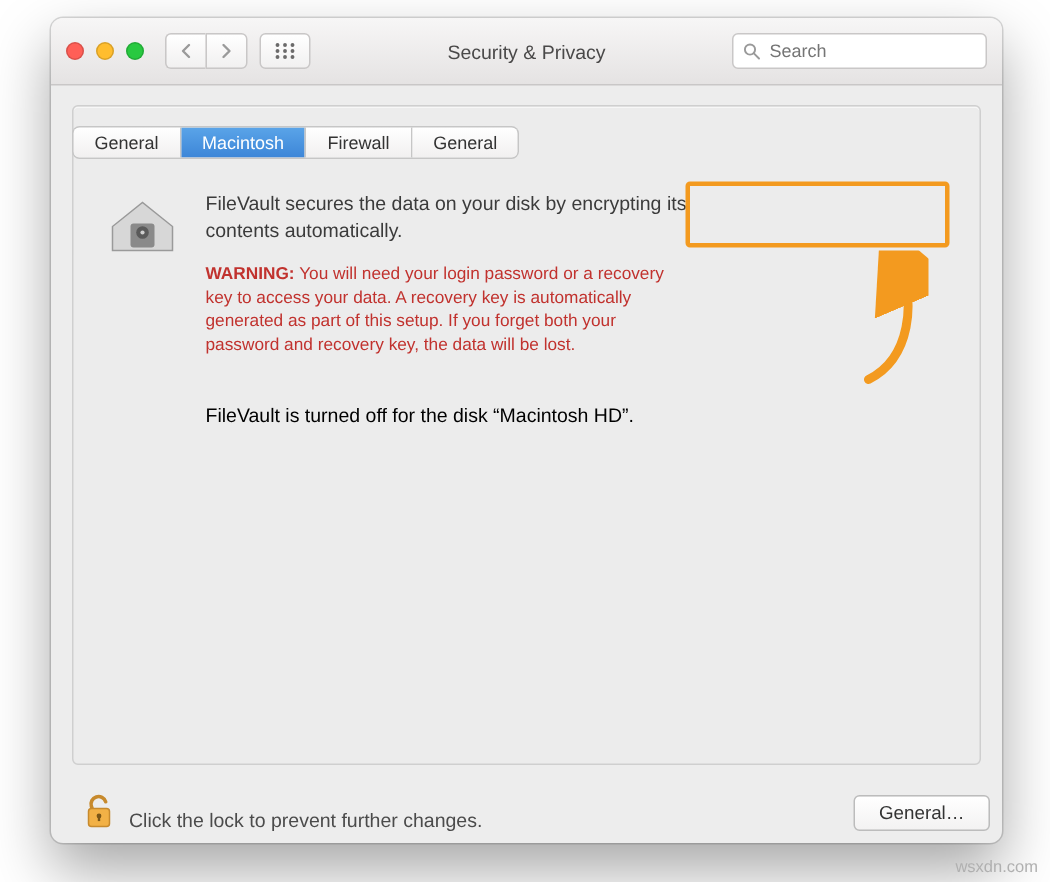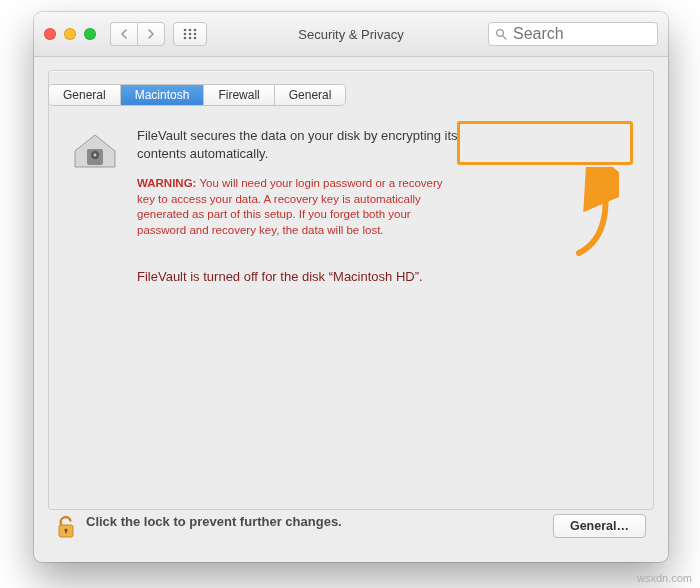--- a/index.html
+++ b/index.html
@@ -92,21 +92,21 @@
     height: 22px;
     width: 156px;
     padding: 0 6px;
     color: #9a9a9a;
   }
   .search-wrap .mag {
     width: 12px; height: 12px; margin-right: 4px; flex: none;
   }
   .search-wrap input {
     border: none; outline: none; background: transparent;
-    font-size: 16px; color: #ef4444; width: 100%;
+    font-size: 12px; color: #ef4444; width: 100%;
   }
   .content-outer {
     position: absolute;
     left: 14px; right: 14px; top: 58px; bottom: 52px;
     border: 1px solid #cfcfcf;
     border-radius: 4px;
     background: #ececec;
     box-shadow: inset 0 1px 0 rgba(255,255,255,0.6);
   }
   .tabs {
@@ -153,21 +153,21 @@
   .warning {
     color: #c1322e;
     font-size: 11.5px;
     line-height: 1.35;
     margin-top: 14px;
   }
   .warning b { color:#c1322e; }
   .off-msg {
     margin-top: 30px;
     font-size: 13px;
-    color: #7f1d1d;
+    color: #000000;
   }
   .turnon-wrap {
     position: absolute;
     right: 4px; top: 0;
     width: 164px; height: 34px;
   }
   .turnon-btn {
     width: 158px; height: 22px;
     margin: 6px auto 0;
     background: linear-gradient(#ffffff,#f3f2f2);
@@ -188,26 +188,25 @@
   .callout-arrow {
     position: absolute;
     right: 16px;
     top: 44px;
     width: 70px;
     height: 90px;
     pointer-events: none;
   }
   .footer {
     position: absolute;
-    left: 14px; right: 14px; bottom: 8px;
+    left: 14px; right: 0; bottom: 8px;
     height: 40px;
     display: flex;
-    align-items: flex-start;
+    align-items: flex-end;
     padding: 0 8px;
-    font-weight: bold;
   }
   .lock-icon {
     width: 20px; height: 26px; flex: none; margin-right: 10px;
   }
   .footer-text {
     font-size: 13px;
     color: #4b4b4b;
   }
   .adv-btn {
     margin-left: auto;

